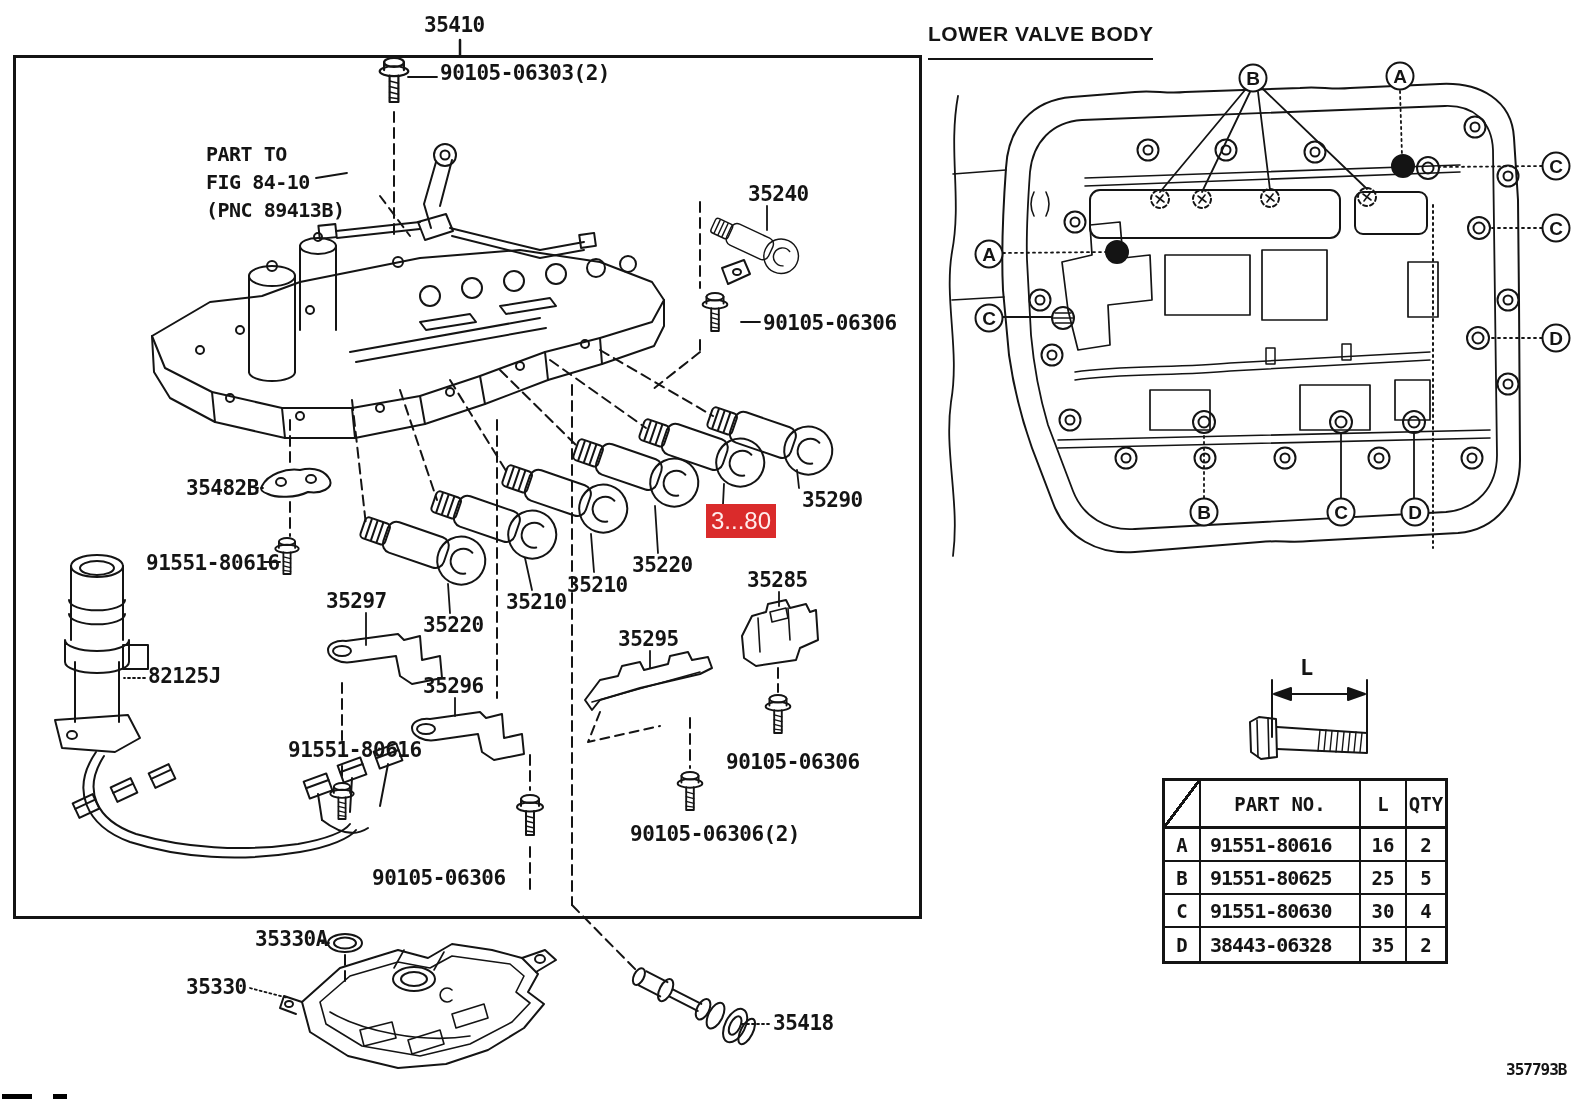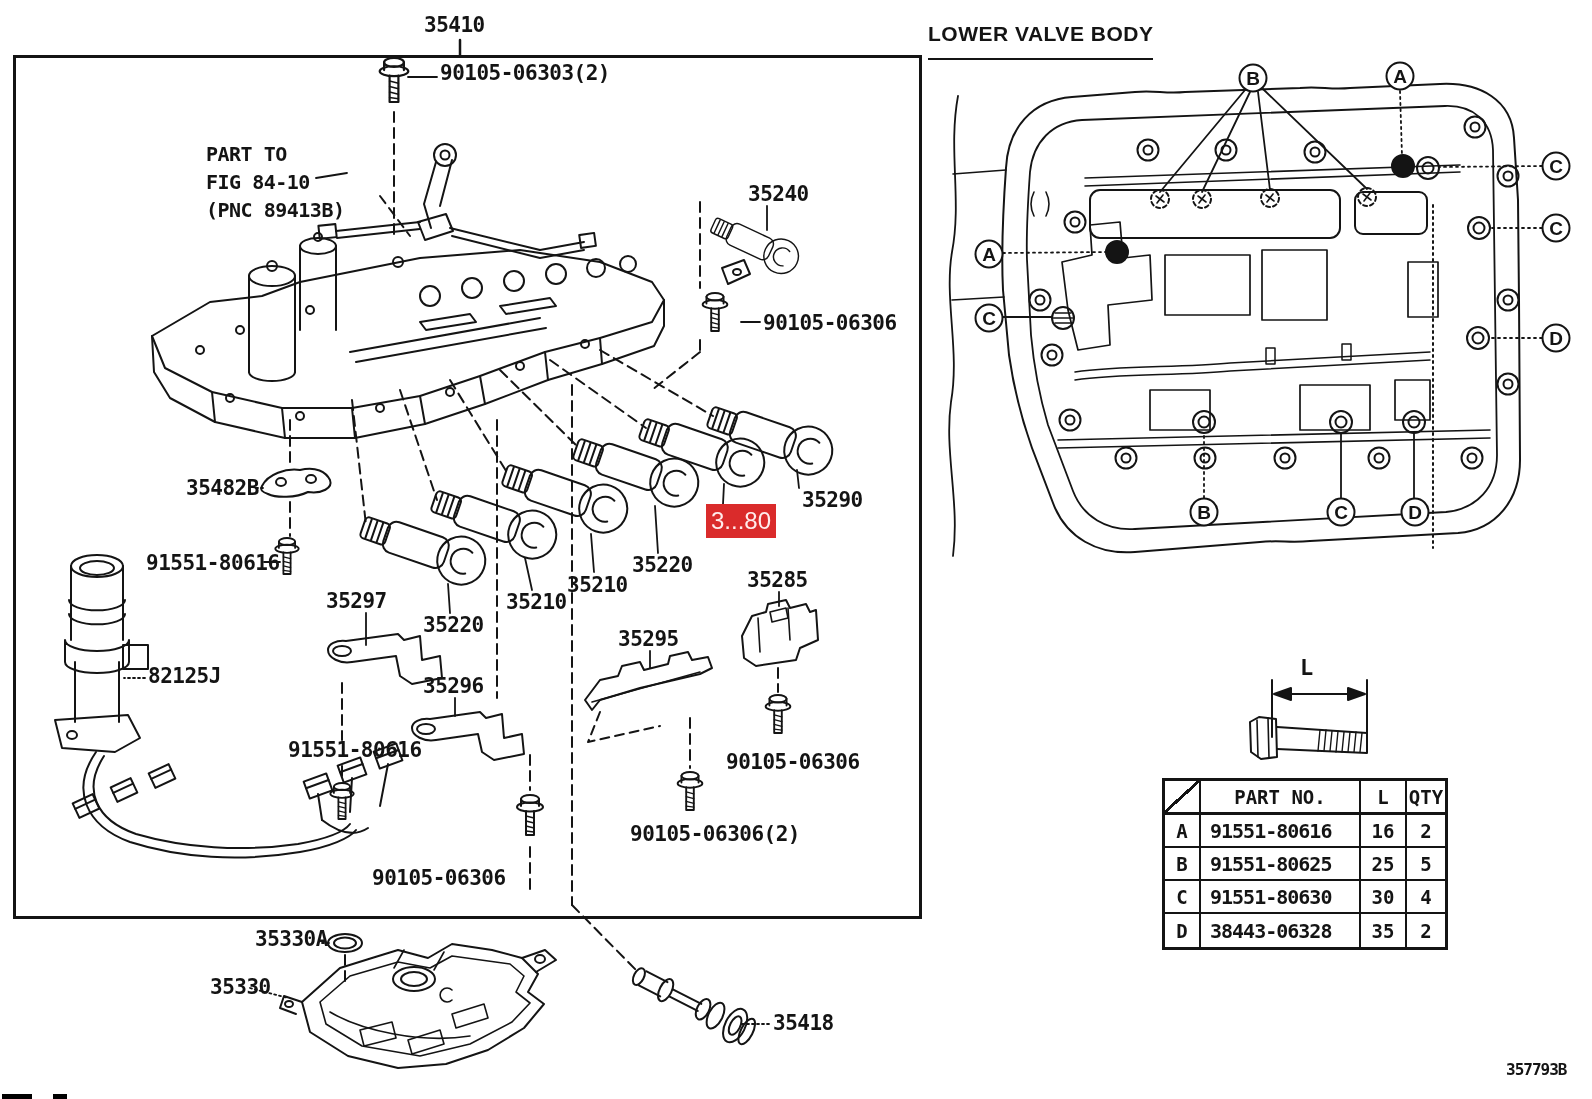--- a/index.html
+++ b/index.html
@@ -15,21 +15,21 @@
   .hl{position:absolute;left:686px;top:504px;width:70px;height:34px;display:flex;align-items:center;justify-content:center;
       font-family:"Liberation Sans",sans-serif;font-size:24px;color:#ffecec;margin-left:20px;}
   .callout{position:absolute;width:29px;height:29px;border:2.5px solid #141414;border-radius:50%;background:#fff;
            display:flex;align-items:center;justify-content:center;transform:translate(-50%,-50%);
            font-family:"Liberation Sans",sans-serif;font-weight:bold;font-size:19px;box-sizing:border-box;}
   .dimL{position:absolute;left:1300px;top:655px;font-weight:bold;font-size:22px;}
   .tbl{position:absolute;left:1162px;top:778px;border:3px solid #141414;display:grid;
        grid-template-columns:36px 160px 46px 38px;background:#fff;}
   .cell{border-right:2px solid #141414;border-bottom:2px solid #141414;display:flex;align-items:center;
         justify-content:center;font-weight:bold;font-size:19px;height:33px;box-sizing:border-box;}
-  .cell.hd{height:34px;border-bottom:3px solid #141414;}
+  .cell.hd{height:48px;border-bottom:3px solid #141414;}
   .cell.c3{border-right:none;}
   .cell.lastrow{border-bottom:none;}
   .cell.pn{justify-content:flex-start;padding-left:9px;font-size:20px;letter-spacing:-1px;}
   .cell.diag{background:linear-gradient(to bottom right,transparent calc(50% - 1.5px),#141414 calc(50% - 1.5px),
              #141414 calc(50% + 1.5px),transparent calc(50% + 1.5px));}
   .artifact{position:absolute;background:#000;}
 </style>
 </head>
 <body>
 
@@ -404,21 +404,21 @@
       <div class="lbl" style="left: 632px; top: 555px;">35220</div>
       <div class="lbl" style="left: 802px; top: 490px;">35290</div>
       <div class="lbl" style="left: 747px; top: 570px;">35285</div>
       <div class="lbl" style="left: 618px; top: 629px;">35295</div>
       <div class="lbl" style="left: 423px; top: 676px;">35296</div>
       <div class="lbl" style="left: 288px; top: 740px;">91551-80616</div>
       <div class="lbl" style="left: 726px; top: 752px;">90105-06306</div>
       <div class="lbl" style="left: 630px; top: 824px;">90105-06306(2)</div>
       <div class="lbl" style="left: 372px; top: 868px;">90105-06306</div>
       <div class="lbl" style="left: 255px; top: 929px;">35330A</div>
-      <div class="lbl" style="left: 210px; top: 977px;">35330</div>
+      <div class="lbl" style="left: 186px; top: 977px;">35330</div>
       <div class="lbl" style="left: 773px; top: 1013px;">35418</div>
     </div>
 
   <div class="hl" style="background: rgb(218, 43, 43);">3...80</div>
 
   <div class="heading">LOWER VALVE BODY</div>
 
   <div id="callouts">
       <div class="callout" style="left: 1253px; top: 78px;">B</div>
       <div class="callout" style="left: 1400px; top: 76px;">A</div>

